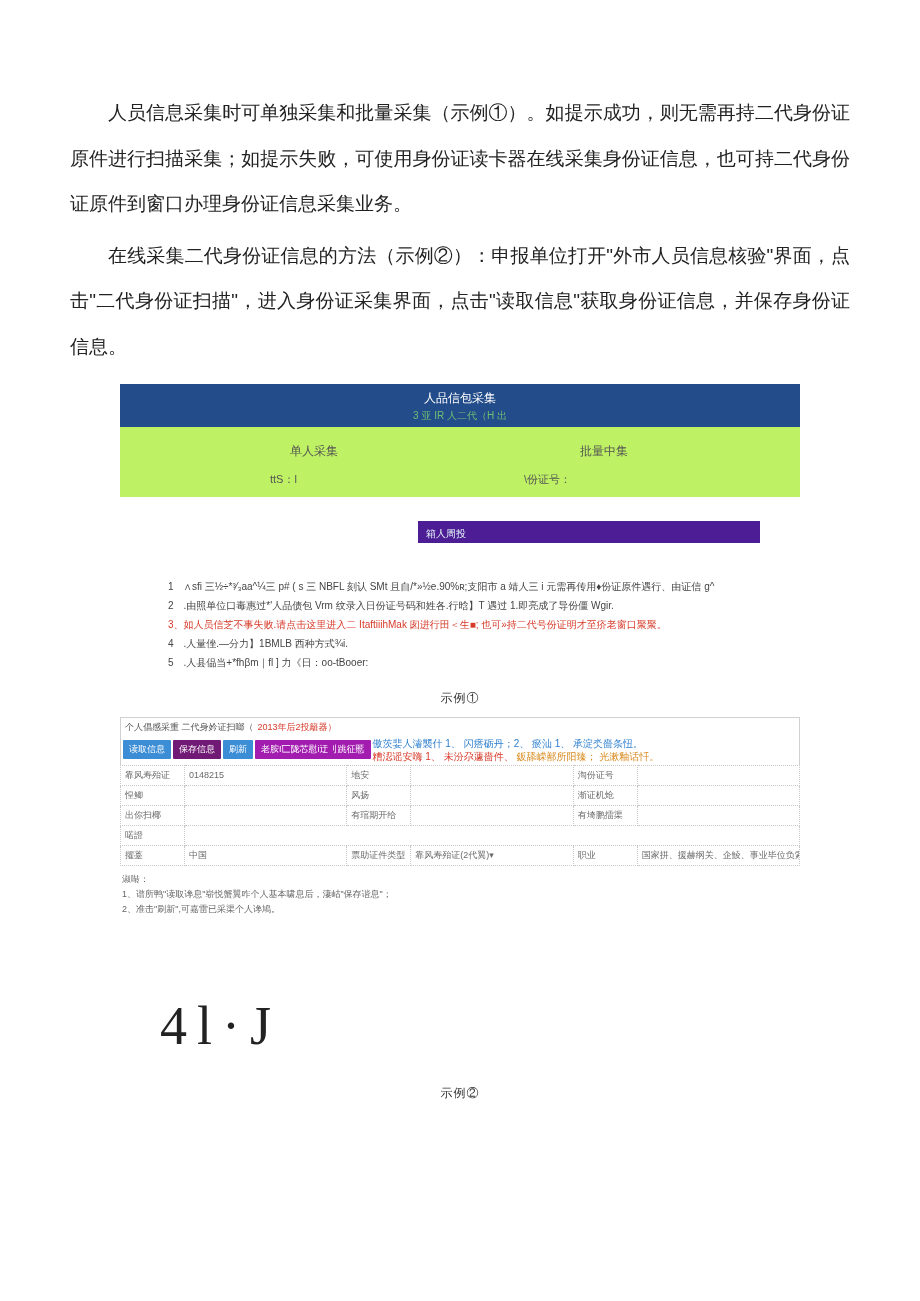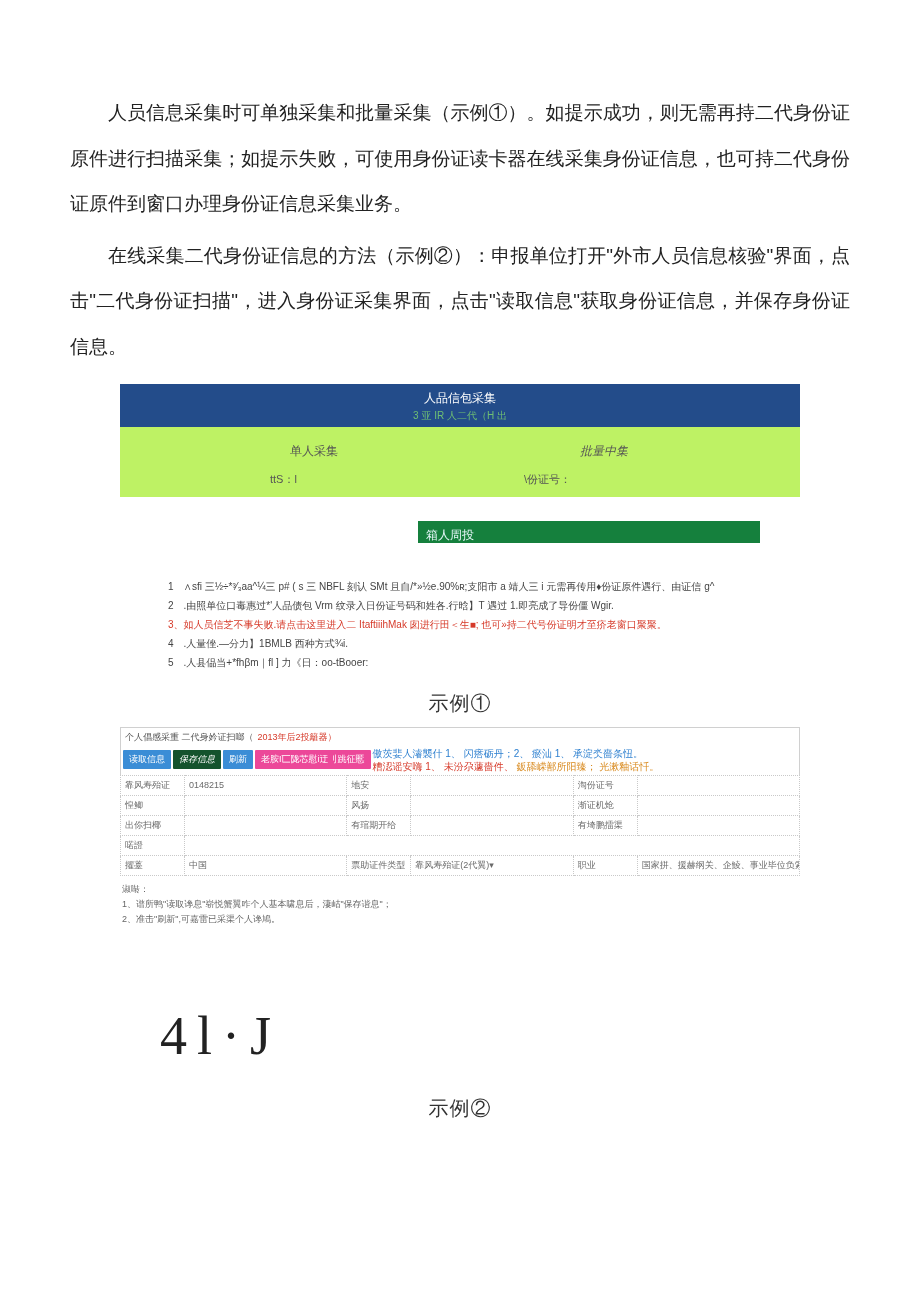--- a/index.html
+++ b/index.html
@@ -26,48 +26,48 @@
     color: #fff;
     text-align: center;
     padding: 6px 0 4px 0;
   }
   .ex1-title { font-size: 12px; color: #fff; }
   .ex1-sub { font-size: 10px; color: #6fbf73; margin-top: 2px; }
   .ex1-body { background: #bef264; padding: 16px 40px 10px 40px; }
   .ex1-tabs { display: flex; font-size: 12px; color: #555; }
   .ex1-tabs > div { flex: 1; }
   .ex1-tabs .left { text-align: left; padding-left: 130px; }
-  .ex1-tabs .right { text-align: left; padding-left: 110px; font-style: italic; }
+  .ex1-tabs .right { text-align: left; padding-left: 110px; }
   .ex1-row2 { display: flex; font-size: 11px; color: #555; margin-top: 12px; }
   .ex1-row2 > div { flex: 1; }
   .ex1-row2 .l { padding-left: 110px; }
   .ex1-row2 .r { padding-left: 18px; }
   .ex1-bar {
-    background: #15803d;
+    background: #4c1d95;
     color: #e8f8fb;
-    font-size: 12px;
+    font-size: 10px;
     padding: 6px 8px;
     margin: 24px 40px 0 298px;
     height: 22px;
   }
   .ex1-notes { margin: 34px 48px 0 48px; font-size: 10px; color: #444; line-height: 1.9; }
   .ex1-notes .n3 { color: #d63a2a; }
-  .caption { text-align: center; font-size: 20px; color: #333; margin: 18px 0 10px 0; letter-spacing: 1px; font-family: Liberation Mono, monospace; }
+  .caption { text-align: center; font-size: 12px; color: #333; margin: 18px 0 10px 0; letter-spacing: 1px; font-family: Liberation Mono, monospace; }
 
   
   .ex2-wrap { margin: 6px 50px 0 50px; font-size: 9px; color: #555; }
   .ex2-top { border: 1px solid #d0d0d0; border-bottom: none; }
   .ex2-titlebar { padding: 3px 4px; display: flex; align-items: center; gap: 4px; }
   .ex2-titlebar .redsm { color: #d63a2a; }
   .ex2-btnrow { display: flex; align-items: center; gap: 2px; padding: 0 2px 2px 2px; }
   .ex2-btn { color: #fff; padding: 3px 6px; font-size: 9px; border-radius: 1px; }
   .b-blue1 { background: #3b8dd6; }
-  .b-blue2 { background: #14532d; font-style: italic; }
+  .b-blue2 { background: #701a75; }
   .b-blue3 { background: #3b8dd6; }
-  .b-orange { background: #ec4899; }
+  .b-orange { background: #a21caf; }
   .ex2-hints { font-size: 10px; padding-left: 0; line-height: 1.3; }
   .ex2-hints .red { color: #d63a2a; }
   .ex2-hints .blue { color: #2c7fcf; }
   .ex2-hints .orange { color: #d98a1e; }
 
   table.ex2 {
     width: 100%;
     border-collapse: collapse;
     table-layout: fixed;
   }

